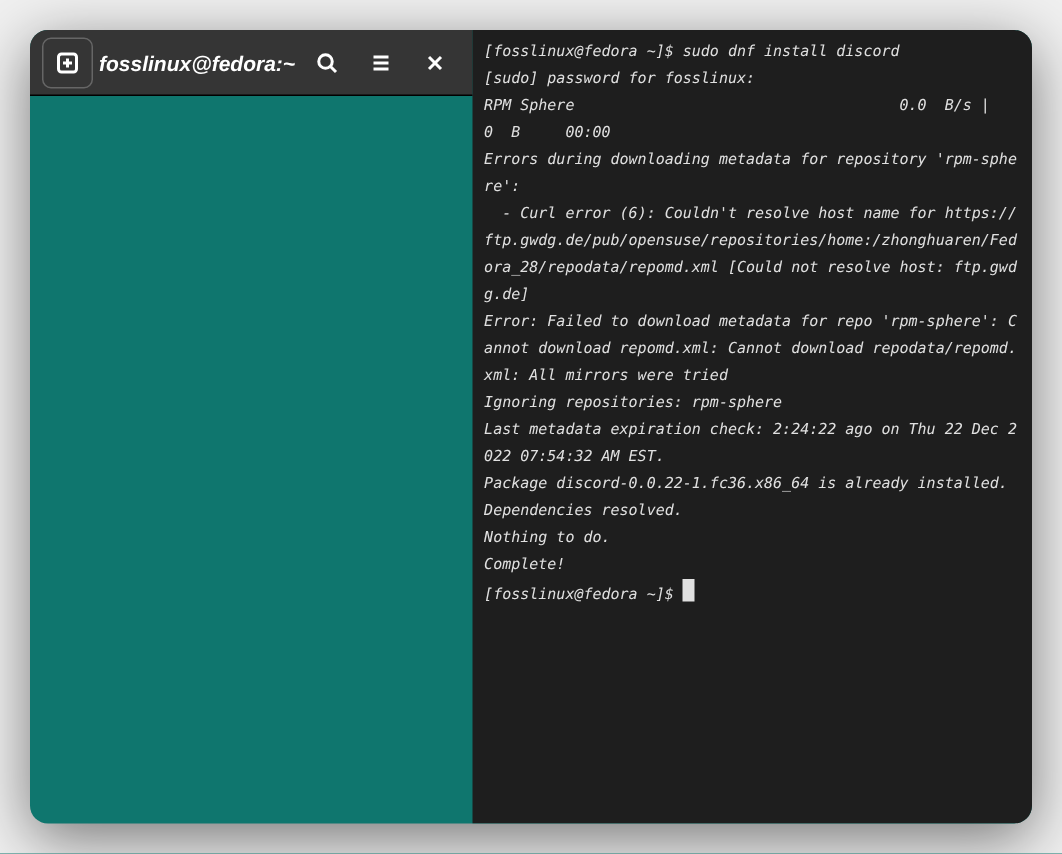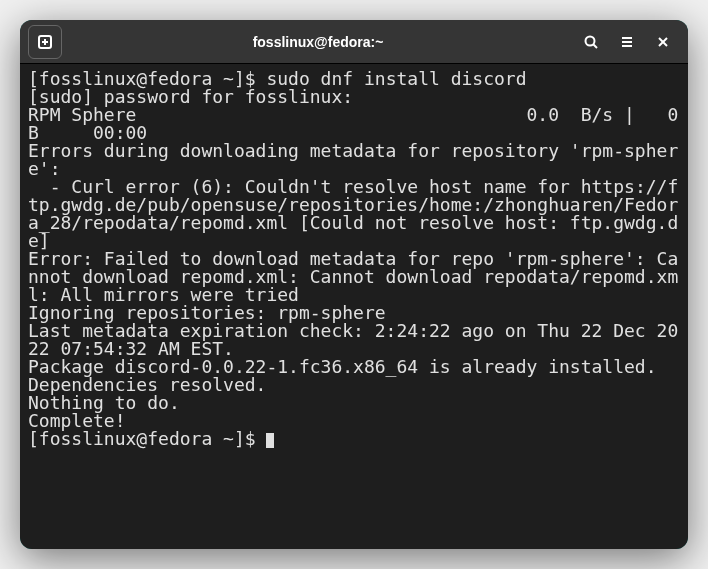--- a/index.html
+++ b/index.html
@@ -17,21 +17,22 @@
     }
     
     .terminal-window {
       width: 668px;
       height: 529px;
       background: #0f766e;
       border-radius: 12px;
       overflow: hidden;
       box-shadow: 0 10px 40px rgba(0,0,0,0.5);
       display: flex;
-      flex-direction: column;
+      flex-direction: row;
+      font-style: italic;
     }
     
     .titlebar {
       height: 44px;
       background: #353535;
       display: flex;
       align-items: center;
       padding: 0 8px;
       gap: 4px;
       border-bottom: 1px solid #000;
@@ -63,21 +64,21 @@
     .titlebar-right {
       display: flex;
       gap: 2px;
     }
     
     .terminal-body {
       flex: 1;
       background: #1e1e1e;
       padding: 6px 8px;
       font-family: "Menlo", "Consolas", "DejaVu Sans Mono", monospace;
-      font-size: 18px;
+      font-size: 10px;
       line-height: 18px;
       color: #e0e0e0;
       overflow: hidden;
       white-space: pre-wrap;
       word-break: break-all;
     }
     
     .prompt {
       color: #e0e0e0;
     }

